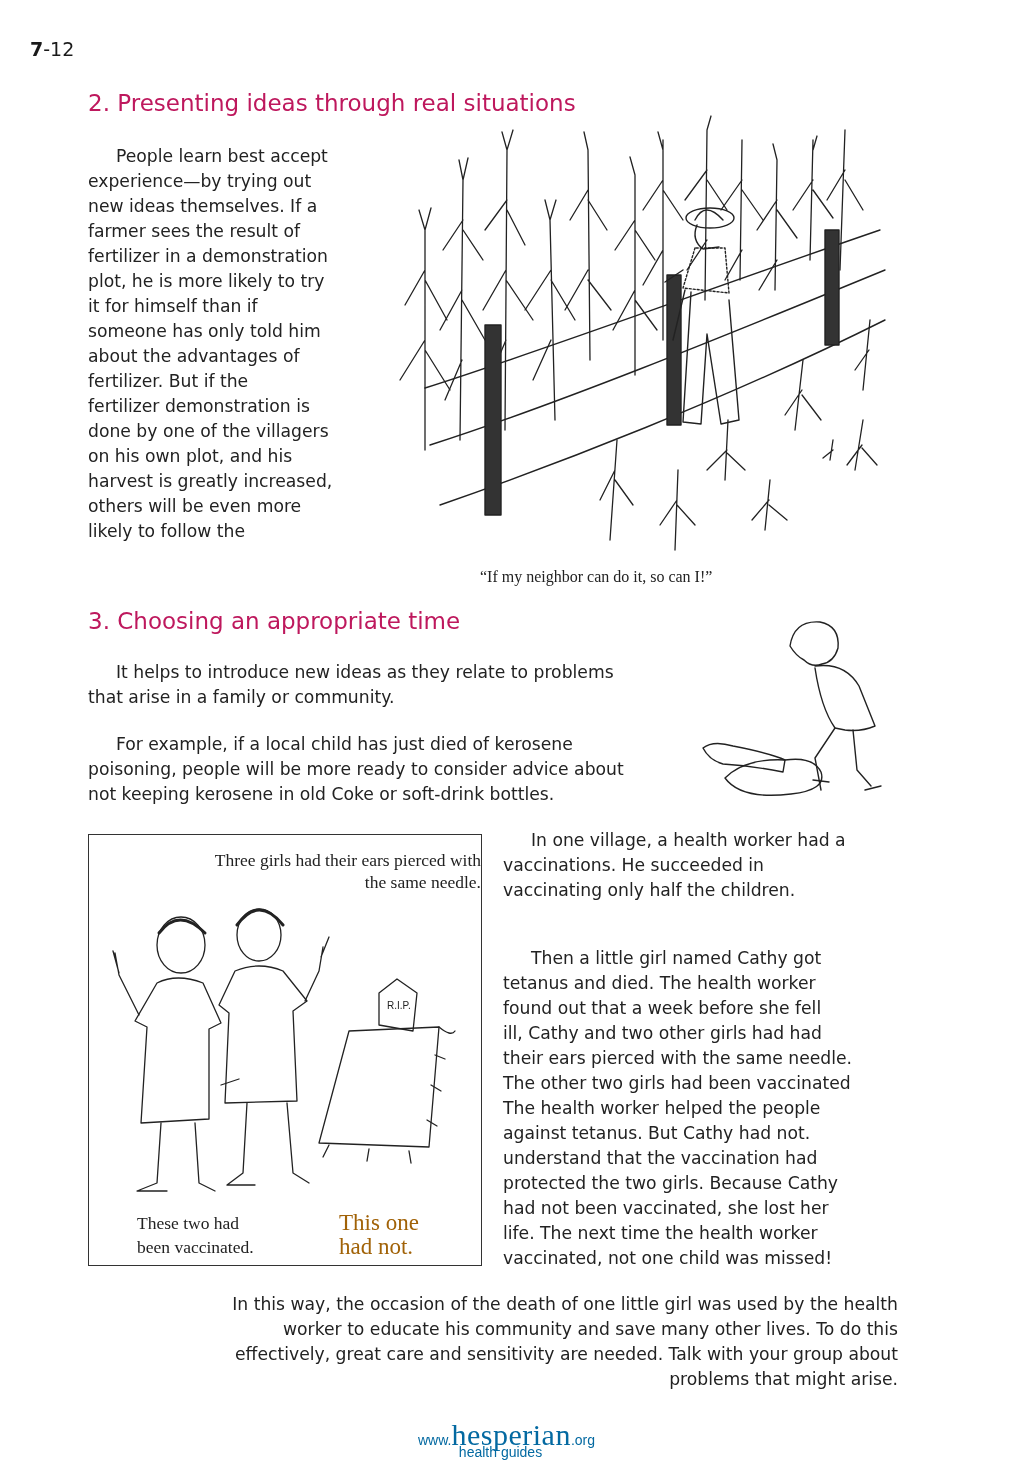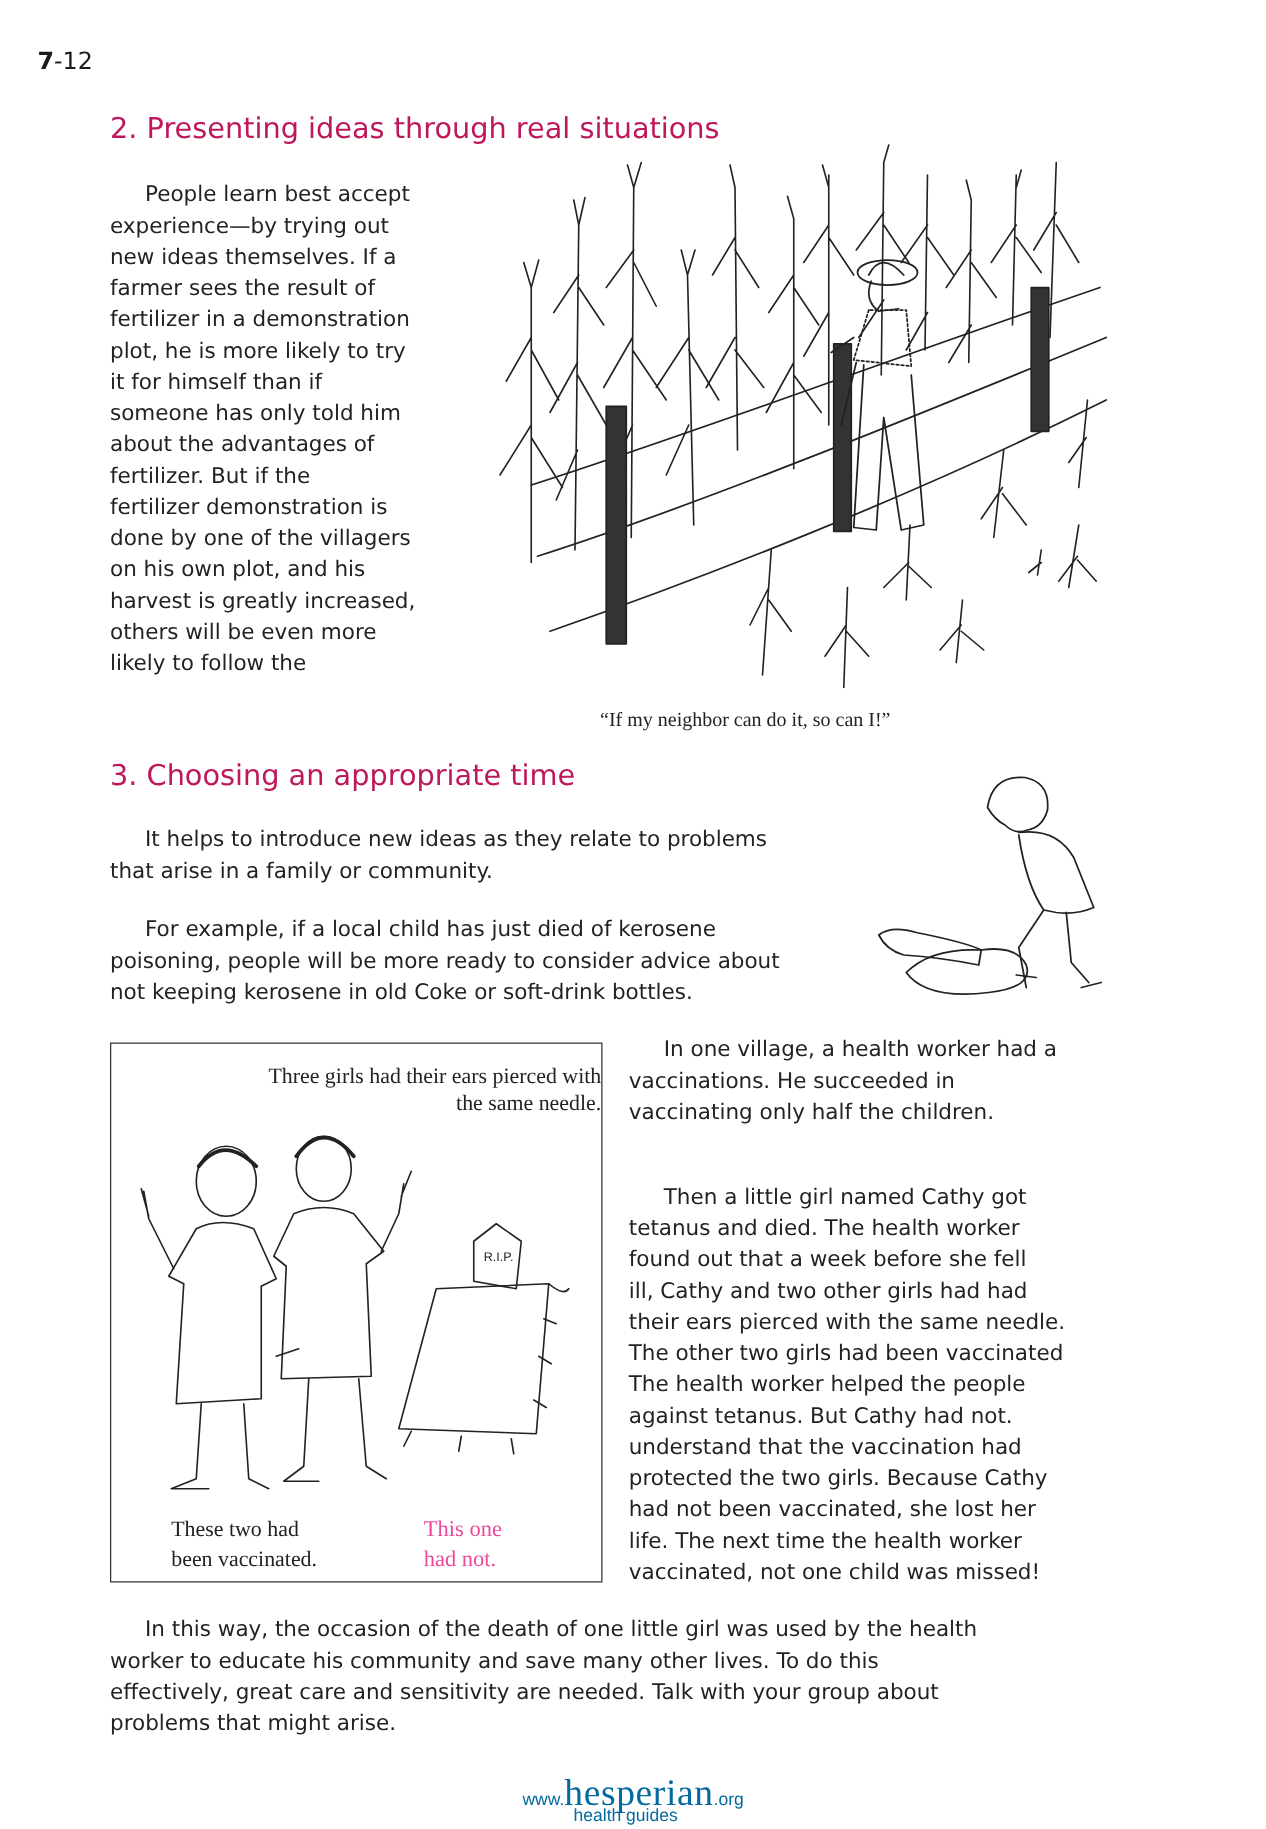--- a/index.html
+++ b/index.html
@@ -11,21 +11,21 @@
   .h2 { font-size:23px; font-weight:normal; margin:0; color:#be185d; }
   .body-text { font-size:17.2px; line-height:25px; color:#222; margin:0; }
   .indent { text-indent:28px; }
   .caption-serif { font-family:"DejaVu Serif", serif; font-size:14.5px; color:#222; }
   .box { left:88px; top:834px; width:394px; height:432px; border:1.5px solid #333; box-sizing:border-box; }
   .box .cap-top { position:absolute; left:0; right:0; top:14px; text-align:right;
                   font-family:"Liberation Serif", serif; font-size:17.5px; line-height:22px; color:#222; }
   .box .cap-l { position:absolute; left:48px; top:376px; font-family:"Liberation Serif", serif;
                 font-size:17.5px; line-height:24px; color:#222; }
   .box .cap-r { position:absolute; left:250px; top:376px; font-family:"Liberation Serif", serif;
-                font-size:18px; line-height:24px; color:#ec4899; }
+                font-size:23px; line-height:24px; color:#a16207; }
   .watermark { left:0; width:1013px; top:1418px; text-align:center; color:#0369a1; }
   .wm-line1 { font-family:"Liberation Sans", sans-serif; font-size:14px; }
   .wm-big { font-family:"Liberation Serif", serif; font-size:30px; letter-spacing:0.5px; }
   .wm-line2 { font-family:"Liberation Sans", sans-serif; font-size:14px; margin-top:-8px; margin-left:-12px;}
   svg { position:absolute; overflow:visible; }
   svg path, svg line, svg polyline, svg ellipse, svg circle, svg rect, svg polygon { stroke:#222; fill:none; stroke-linecap:round; stroke-linejoin:round; }
 </style>
 </head>
 <body>
 
@@ -172,21 +172,21 @@
   <div>The other two girls had been vaccinated</div>
   <div>The health worker helped the people</div>
   <div>against tetanus. But Cathy had not.</div>
   <div>understand that the vaccination had</div>
   <div>protected the two girls. Because Cathy</div>
   <div>had not been vaccinated, she lost her</div>
   <div>life. The next time the health worker</div>
   <div>vaccinated, not one child was missed!</div>
 </div>
 
-<div class="abs body-text" style="left:88px; top:1292px; width:810px;">
+<div class="abs body-text" style="left:88px; top:1292px; width:810px;text-align:right;">
   <div class="indent">In this way, the occasion of the death of one little girl was used by the health</div>
   <div>worker to educate his community and save many other lives. To do this</div>
   <div>effectively, great care and sensitivity are needed. Talk with your group about</div>
   <div>problems that might arise.</div>
 </div>
 
 <div class="abs watermark">
   <div class="wm-line1"><span>www.</span><span class="wm-big">hesperian</span><span>.org</span></div>
   <div class="wm-line2">health guides</div>
 </div>

